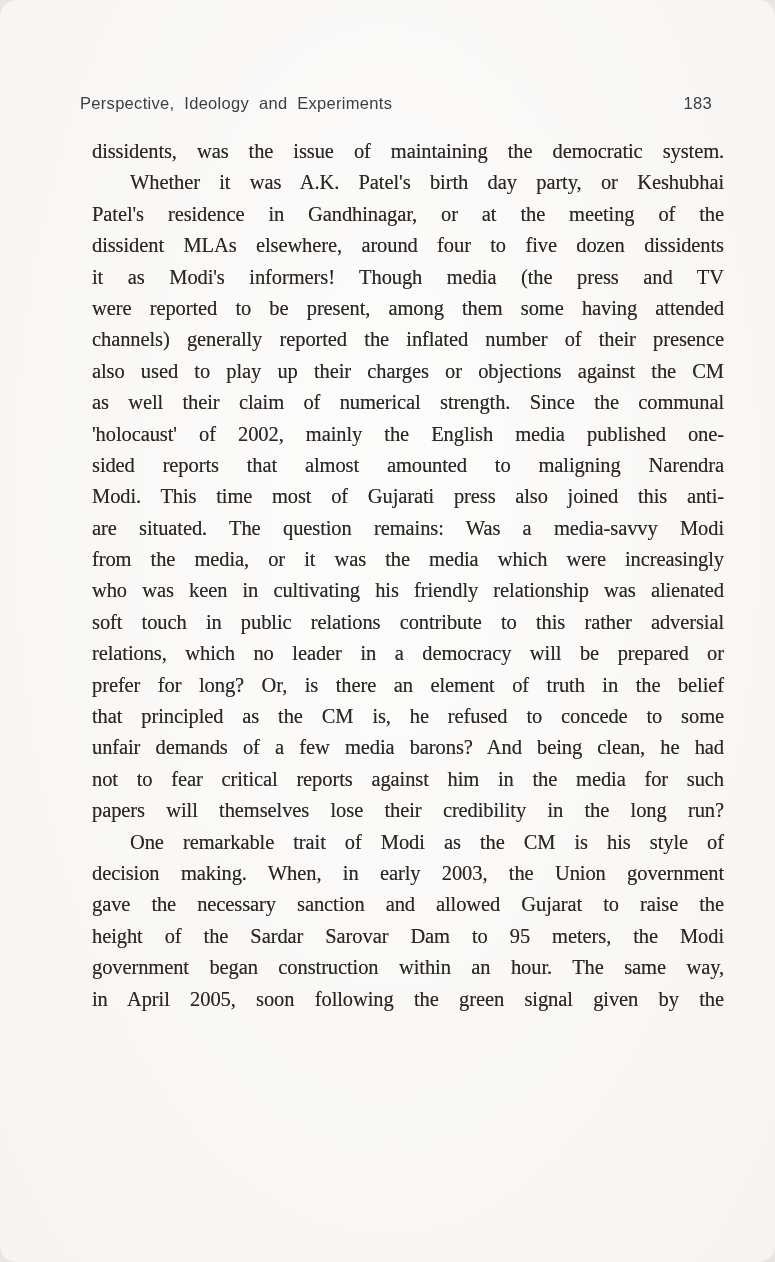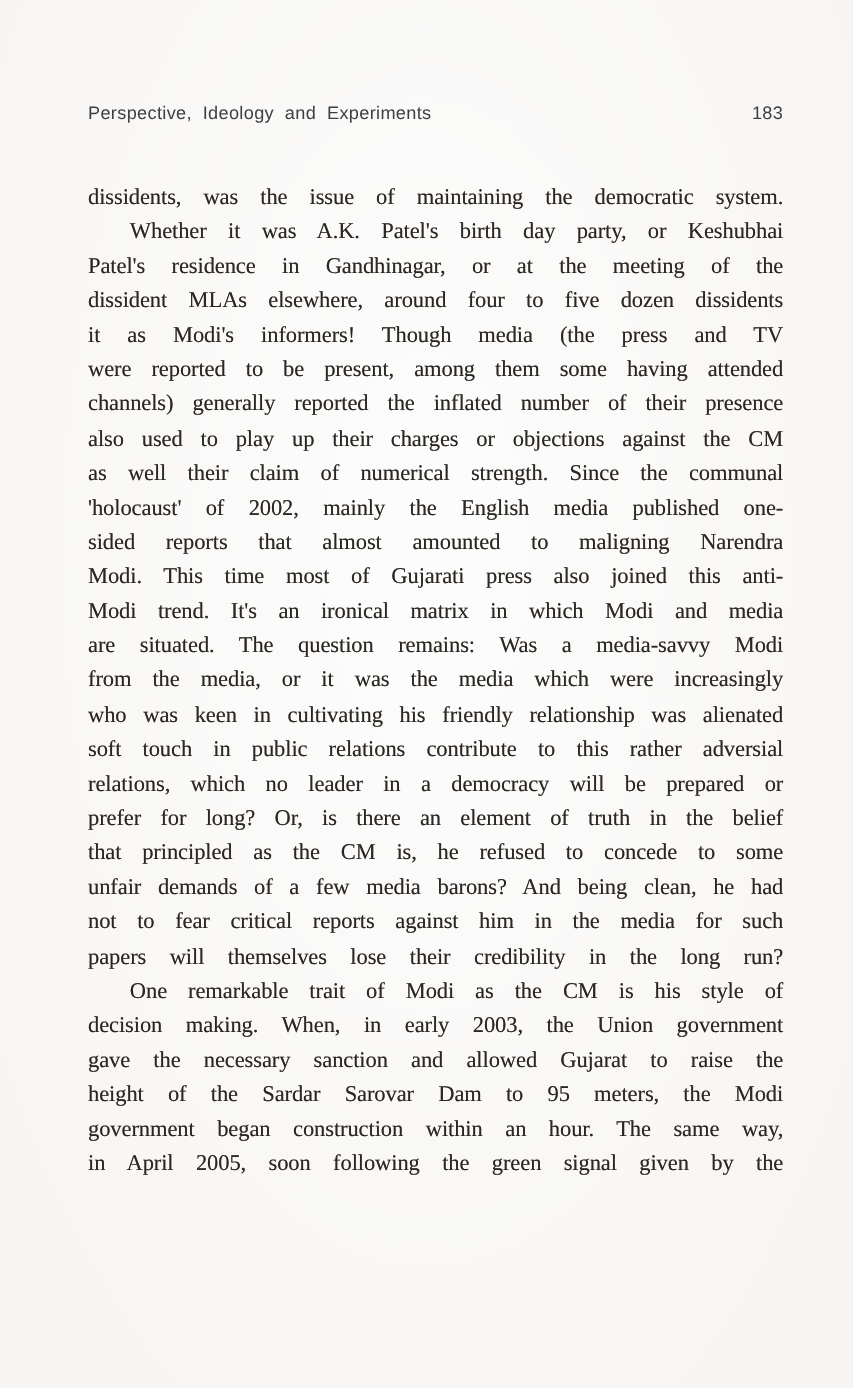--- a/index.html
+++ b/index.html
@@ -1,20 +1,20 @@
 <!DOCTYPE html>
 <html style="--ink: #2b2724; --header-ink: #3e3e3e; --paper: #faf9f8;"><head>
 <meta charset="utf-8">
 <style>
   :root {
     --ink: #2b2724;
     --header-ink: #3e3e3e;
     --paper: #faf9f8;
   }
-  * { margin: 0; padding: 0; box-sizing: border-box; }
+  * { margin: 0; padding: 0; box-sizing: border-box; border-radius: 16px; }
   html, body { background: #e9e7e4; }
   .page {
     position: relative;
     width: 775px;
     height: 1262px;
     margin: 0 auto;
     background: var(--paper);
     background-image: radial-gradient(ellipse at 50% 40%, rgba(255,255,255,0.6) 0%, rgba(238,236,233,0.35) 100%);
     overflow: hidden;
     font-family: "Liberation Serif", serif;
@@ -28,29 +28,28 @@
     justify-content: space-between;
     align-items: baseline;
     font-family: "Liberation Sans", sans-serif;
     font-size: 16.5px;
     color: var(--header-ink);
     word-spacing: 5px;
     letter-spacing: 0.3px;
   }
   .page-body {
     position: absolute;
-    left: 80px;
+    left: 92px;
     top: 136px;
     width: 632px;
     color: var(--ink);
     font-size: 20.5px;
     line-height: 31.4px;
     letter-spacing: -0.1px;
     text-shadow: 0 0 0.5px rgba(45, 38, 32, 0.55);
-    margin-top: 28px;
   }
   .text-line {
     text-align: justify;
     text-align-last: justify;
     white-space: normal;
     height: 31.4px;
     overflow: visible;
   }
   .text-line.indent {
     text-indent: 38px;
@@ -78,21 +77,20 @@
       <div class="text-line">Patel's residence in Gandhinagar, or at the meeting of the</div>
       <div class="text-line">dissident MLAs elsewhere, around four to five dozen dissidents</div>
       <div class="text-line">it as Modi's informers! Though media (the press and TV</div>
       <div class="text-line">were reported to be present, among them some having attended</div>
       <div class="text-line">channels) generally reported the inflated number of their presence</div>
       <div class="text-line">also used to play up their charges or objections against the CM</div>
       <div class="text-line">as well their claim of numerical strength. Since the communal</div>
       <div class="text-line">'holocaust' of 2002, mainly the English media published one-</div>
       <div class="text-line">sided reports that almost amounted to maligning Narendra</div>
       <div class="text-line">Modi. This time most of Gujarati press also joined this anti-</div>
-      <div class="text-line">Modi trend. It's an ironical matrix in which Modi and media</div>
       <div class="text-line">are situated. The question remains: Was a media-savvy Modi</div>
       <div class="text-line">from the media, or it was the media which were increasingly</div>
       <div class="text-line">who was keen in cultivating his friendly relationship was alienated</div>
       <div class="text-line">soft touch in public relations contribute to this rather adversial</div>
       <div class="text-line">relations, which no leader in a democracy will be prepared or</div>
       <div class="text-line">prefer for long? Or, is there an element of truth in the belief</div>
       <div class="text-line">that principled as the CM is, he refused to concede to some</div>
       <div class="text-line">unfair demands of a few media barons? And being clean, he had</div>
       <div class="text-line">not to fear critical reports against him in the media for such</div>
       <div class="text-line">papers will themselves lose their credibility in the long run?</div>

